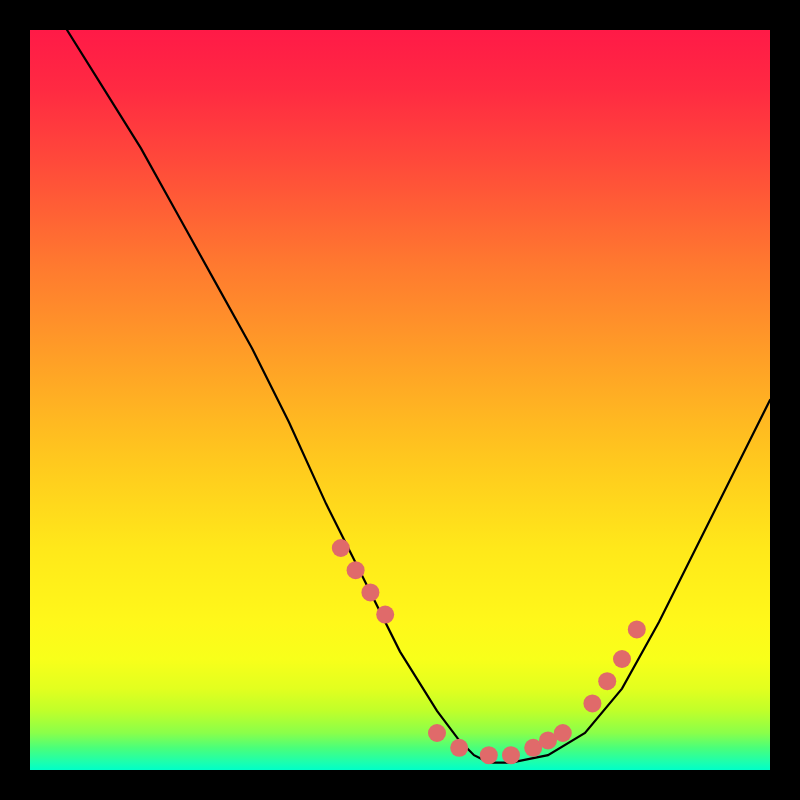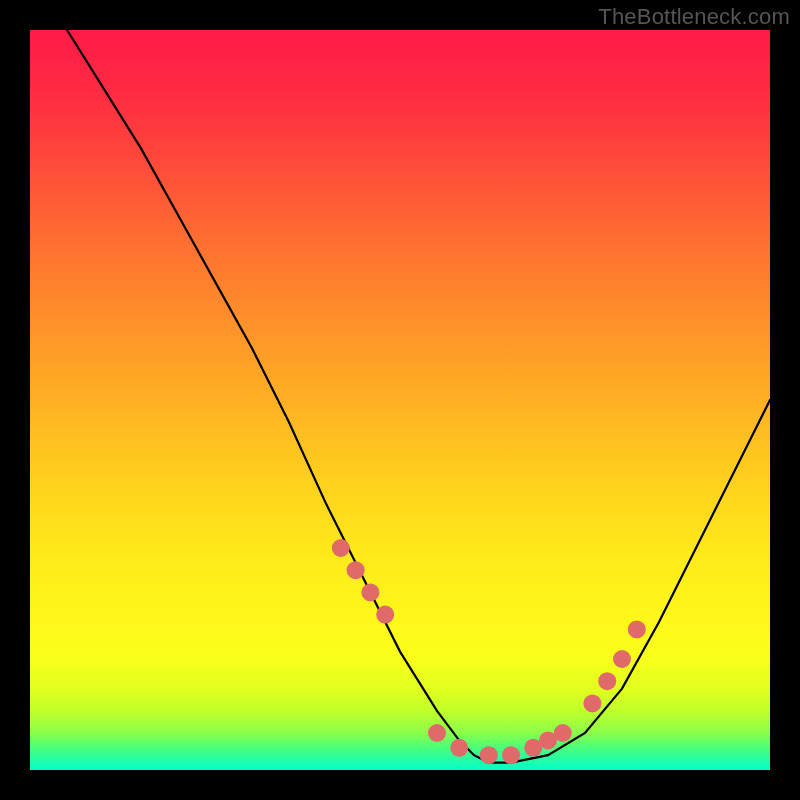--- a/index.html
+++ b/index.html
@@ -57,21 +57,20 @@
     left: 0;
     top: 0;
     width: 740px;
     height: 740px;
   }
 </style>
 </head>
 <body>
 
 <div class="frame">
-  <div class="watermark">TheBottleneck.com</div>
   <div class="plot">
     <svg class="curve" viewBox="0 0 740 740" preserveAspectRatio="none">
       <path id="curve-path" fill="none" stroke="#000000" stroke-width="2.2" stroke-linecap="round" d="M37.0 0.0 L74.0 59.2 L111.0 118.4 L148.0 185.0 L185.0 251.6 L222.0 318.2 L259.0 392.2 L296.0 473.6 L333.0 547.6 L370.0 621.6 L407.0 680.8 L429.2 710.4 L444.0 725.2 L458.8 732.6 L481.0 732.6 L518.0 725.2 L555.0 703.0 L592.0 658.6 L629.0 592.0 L666.0 518.0 L703.0 444.0 L740.0 370.0"></path>
       <g id="markers">
           <circle cx="310.8" cy="518.0" r="9" fill="#e06a6a"></circle>
           <circle cx="325.6" cy="540.2" r="9" fill="#e06a6a"></circle>
           <circle cx="340.4" cy="562.4" r="9" fill="#e06a6a"></circle>
           <circle cx="355.2" cy="584.6" r="9" fill="#e06a6a"></circle>
           <circle cx="407.0" cy="703.0" r="9" fill="#e06a6a"></circle>
           <circle cx="429.2" cy="717.8" r="9" fill="#e06a6a"></circle>

